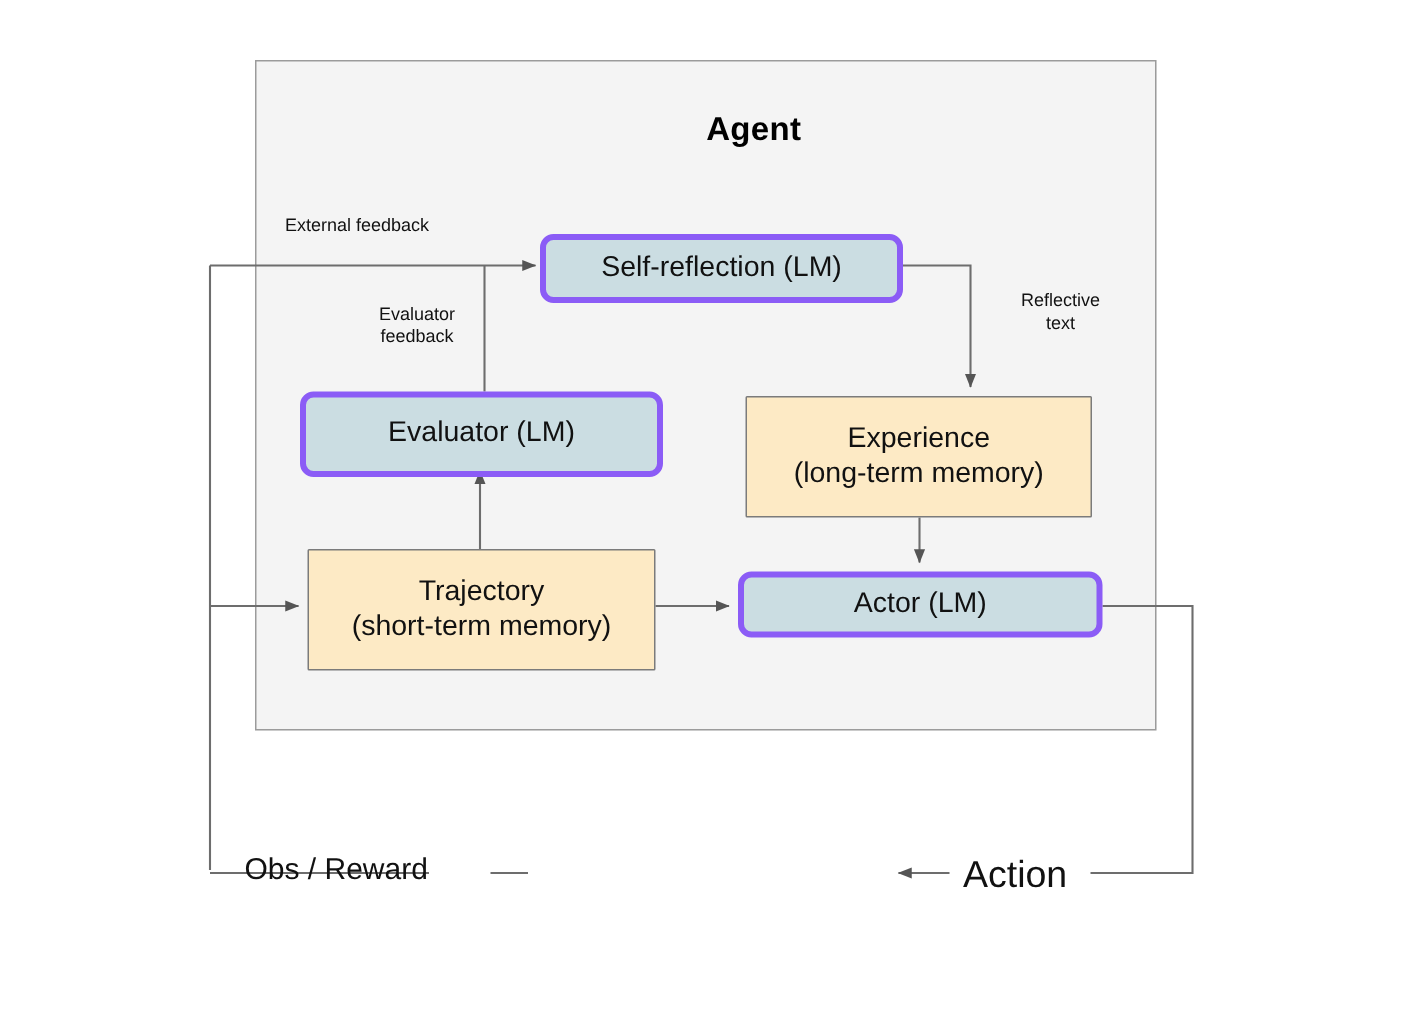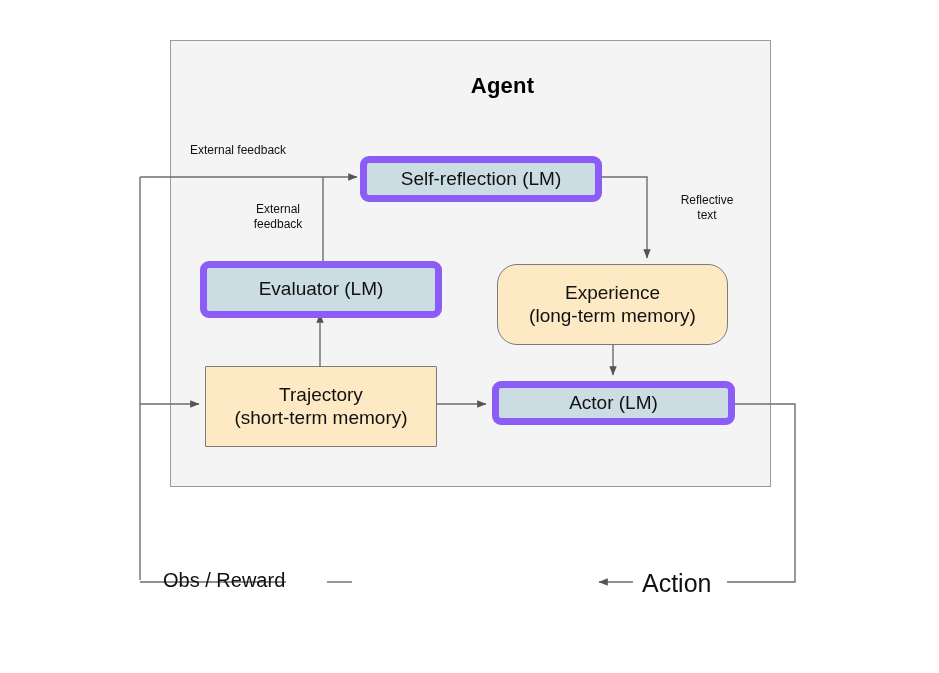--- a/index.html
+++ b/index.html
@@ -64,40 +64,40 @@
     justify-content: center;
     text-align: center;
     font-size: 19px;
     line-height: 1.2;
     color: #111111;
   }
   .node .line2 { display: block; }
 
   .node.blue {
     background: #cbdde2;
-    border: 7px solid #8b5cf6;
+    border: 4px solid #8b5cf6;
     border-radius: 9px;
   }
   .node.yellow {
     background: #fdeac5;
     border: 1px solid #7b7b7b;
     border-radius: 1px;
   }
   .node.grey {
     background: #e9e9e9;
     border: 1px solid #7b7b7b;
     border-radius: 1px;
     font-weight: bold;
     font-size: 20px;
   }
 
   
   #node-self-reflection { left: 360px; top: 156px; width: 242px; height: 46px; }
   #node-evaluator       { left: 200px; top: 261px; width: 242px; height: 57px; }
-  #node-experience      { left: 497px; top: 264px; width: 231px; height: 81px; border-radius: 20px; }
+  #node-experience      { left: 497px; top: 264px; width: 231px; height: 81px; }
   #node-trajectory      { left: 205px; top: 366px; width: 232px; height: 81px; }
   #node-actor           { left: 492px; top: 381px; width: 243px; height: 44px; }
   #node-environment     { left: 352px; top: 557px; width: 241px; height: 51px; }
 
   
   .edge-label {
     position: absolute;
     font-size: 12px;
     color: #111111;
     line-height: 1.25;
@@ -171,21 +171,21 @@
   </div>
 
   <div class="node blue" id="node-actor">
     <span>Actor (LM)</span>
   </div>
 
 
   <div class="edge-label" id="label-external-feedback">External feedback</div>
 
   <div class="edge-label" id="label-internal-feedback">
-    <div>External</div>
+    <div>Evaluator</div>
     <div>feedback</div>
   </div>
 
   <div class="edge-label" id="label-reflective-text">
     <div>Reflective</div>
     <div>text</div>
   </div>
 
   <div class="edge-label" id="label-obs-reward">Obs / Reward</div>
 

